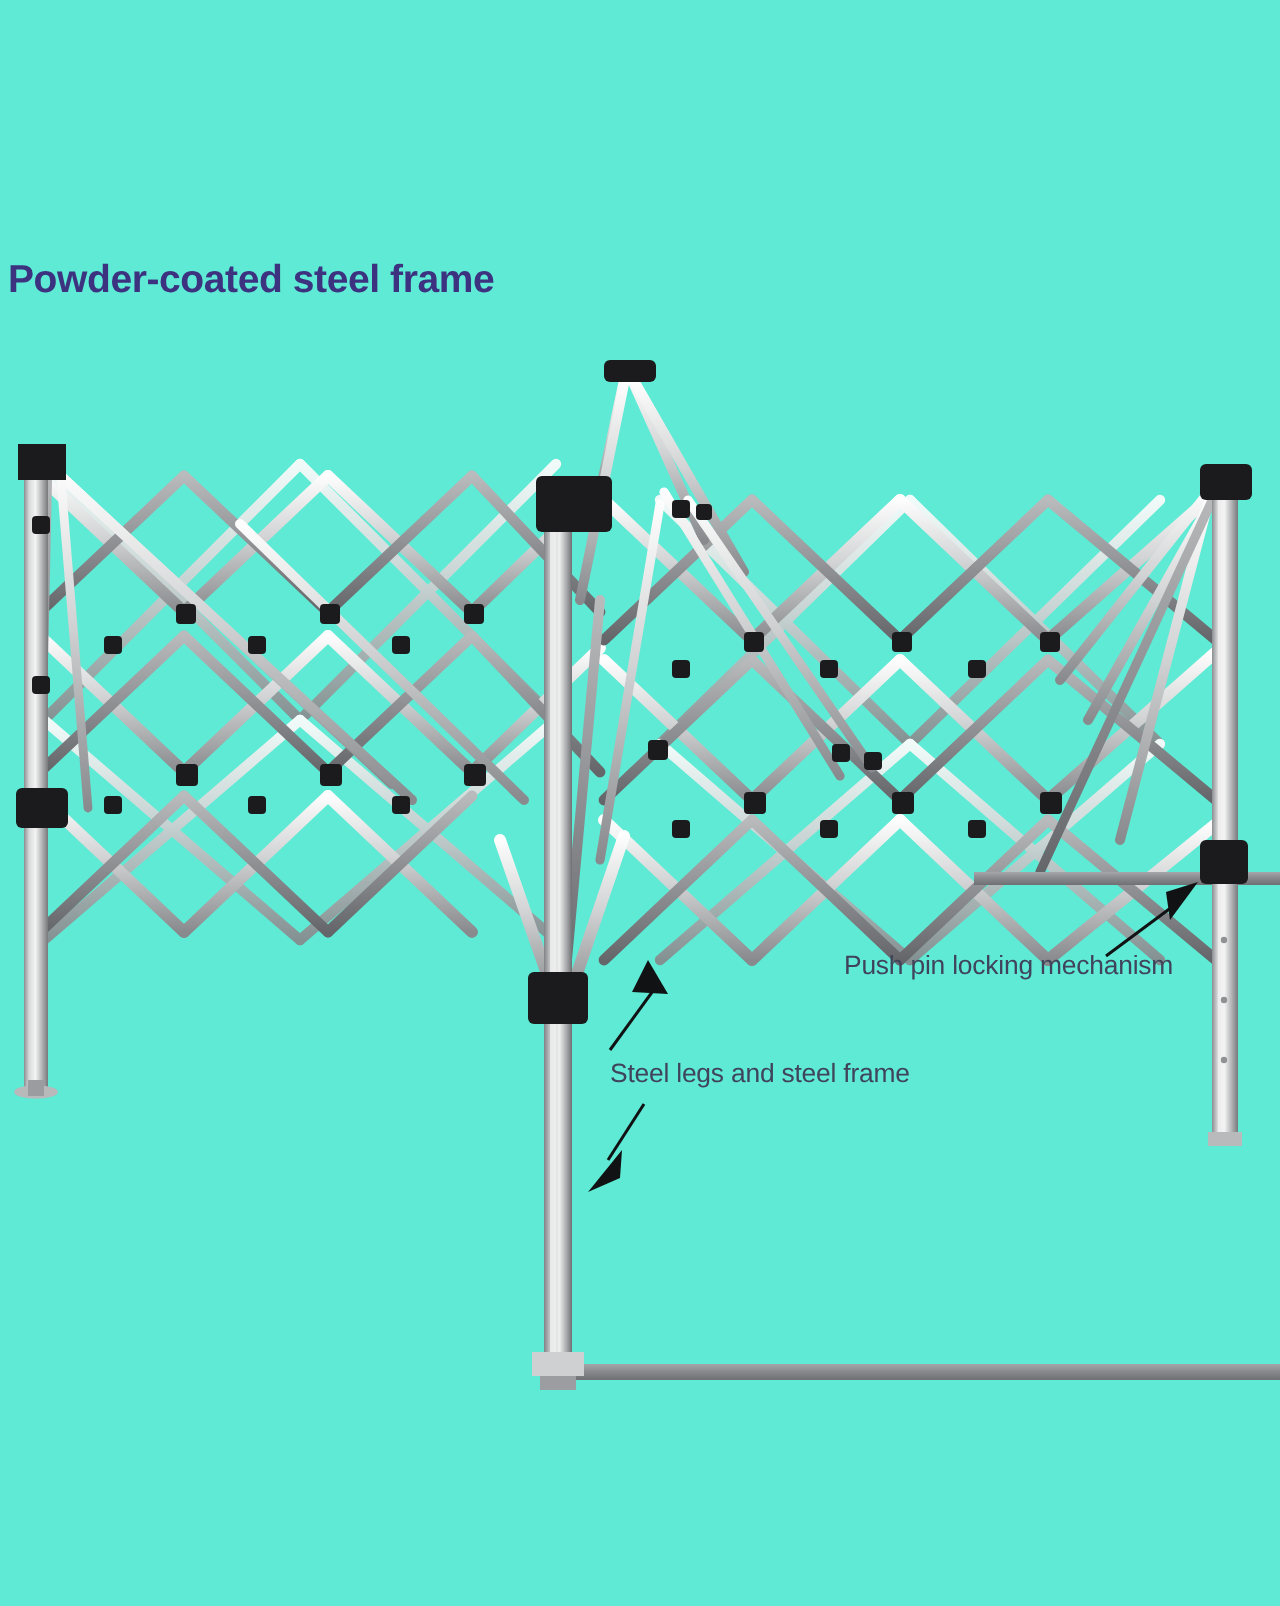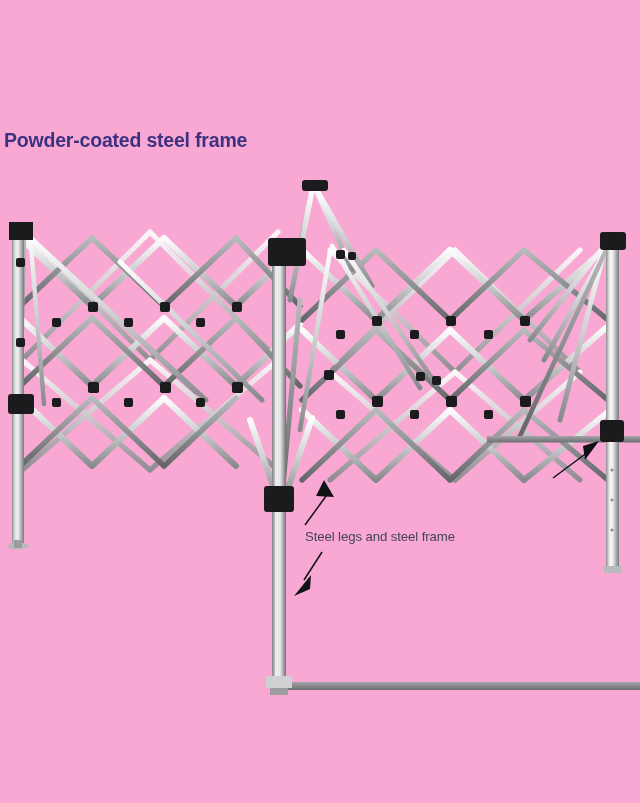--- a/index.html
+++ b/index.html
@@ -1,18 +1,18 @@
 <!DOCTYPE html>
 <html><head>
 <meta charset="utf-8">
 <style>
   html,body{margin:0;padding:0;background:#ffffff;}
   body{width:640px;height:803px;overflow:hidden;
        font-family:"Liberation Sans",sans-serif;position:relative;}
-  #page{position:absolute;left:0;top:0;width:640px;height:803px;background:#f9a8d4;text-align:center;}
+  #page{position:absolute;left:0;top:0;width:640px;height:803px;background:#5eead4;text-align:center;}
 
   #title{position:absolute;left:4px;top:129px;font-size:19.5px;font-weight:bold;
          letter-spacing:-0.2px;white-space:nowrap;}
 
   .callout{position:absolute;font-size:13.2px;letter-spacing:-0.1px;white-space:nowrap;}
   #lbl-truss{left:305px;top:529px;}
   #lbl-pin{left:422px;top:475px;}
 
   svg.layer{position:absolute;left:0;top:0;width:640px;height:803px;}
 </style>
@@ -259,14 +259,15 @@
         <line x1="553" y1="478" x2="588" y2="452" stroke="#111214" stroke-width="1.5"></line>
         <polygon points="599,441 585,460 583,446" fill="#111214"></polygon>
       </g>
     </g>
   </svg>
 
   <h1 id="title" style="color:#3d3280;margin:0;">Powder-coated steel frame</h1>
 
   <div class="callout" id="lbl-truss" style="color:#40445a;">Steel legs and steel frame</div>
 
+  <div class="callout" id="lbl-pin" style="color:#40445a;">Push pin locking mechanism</div>
 
 </div>
 
 </body></html>

